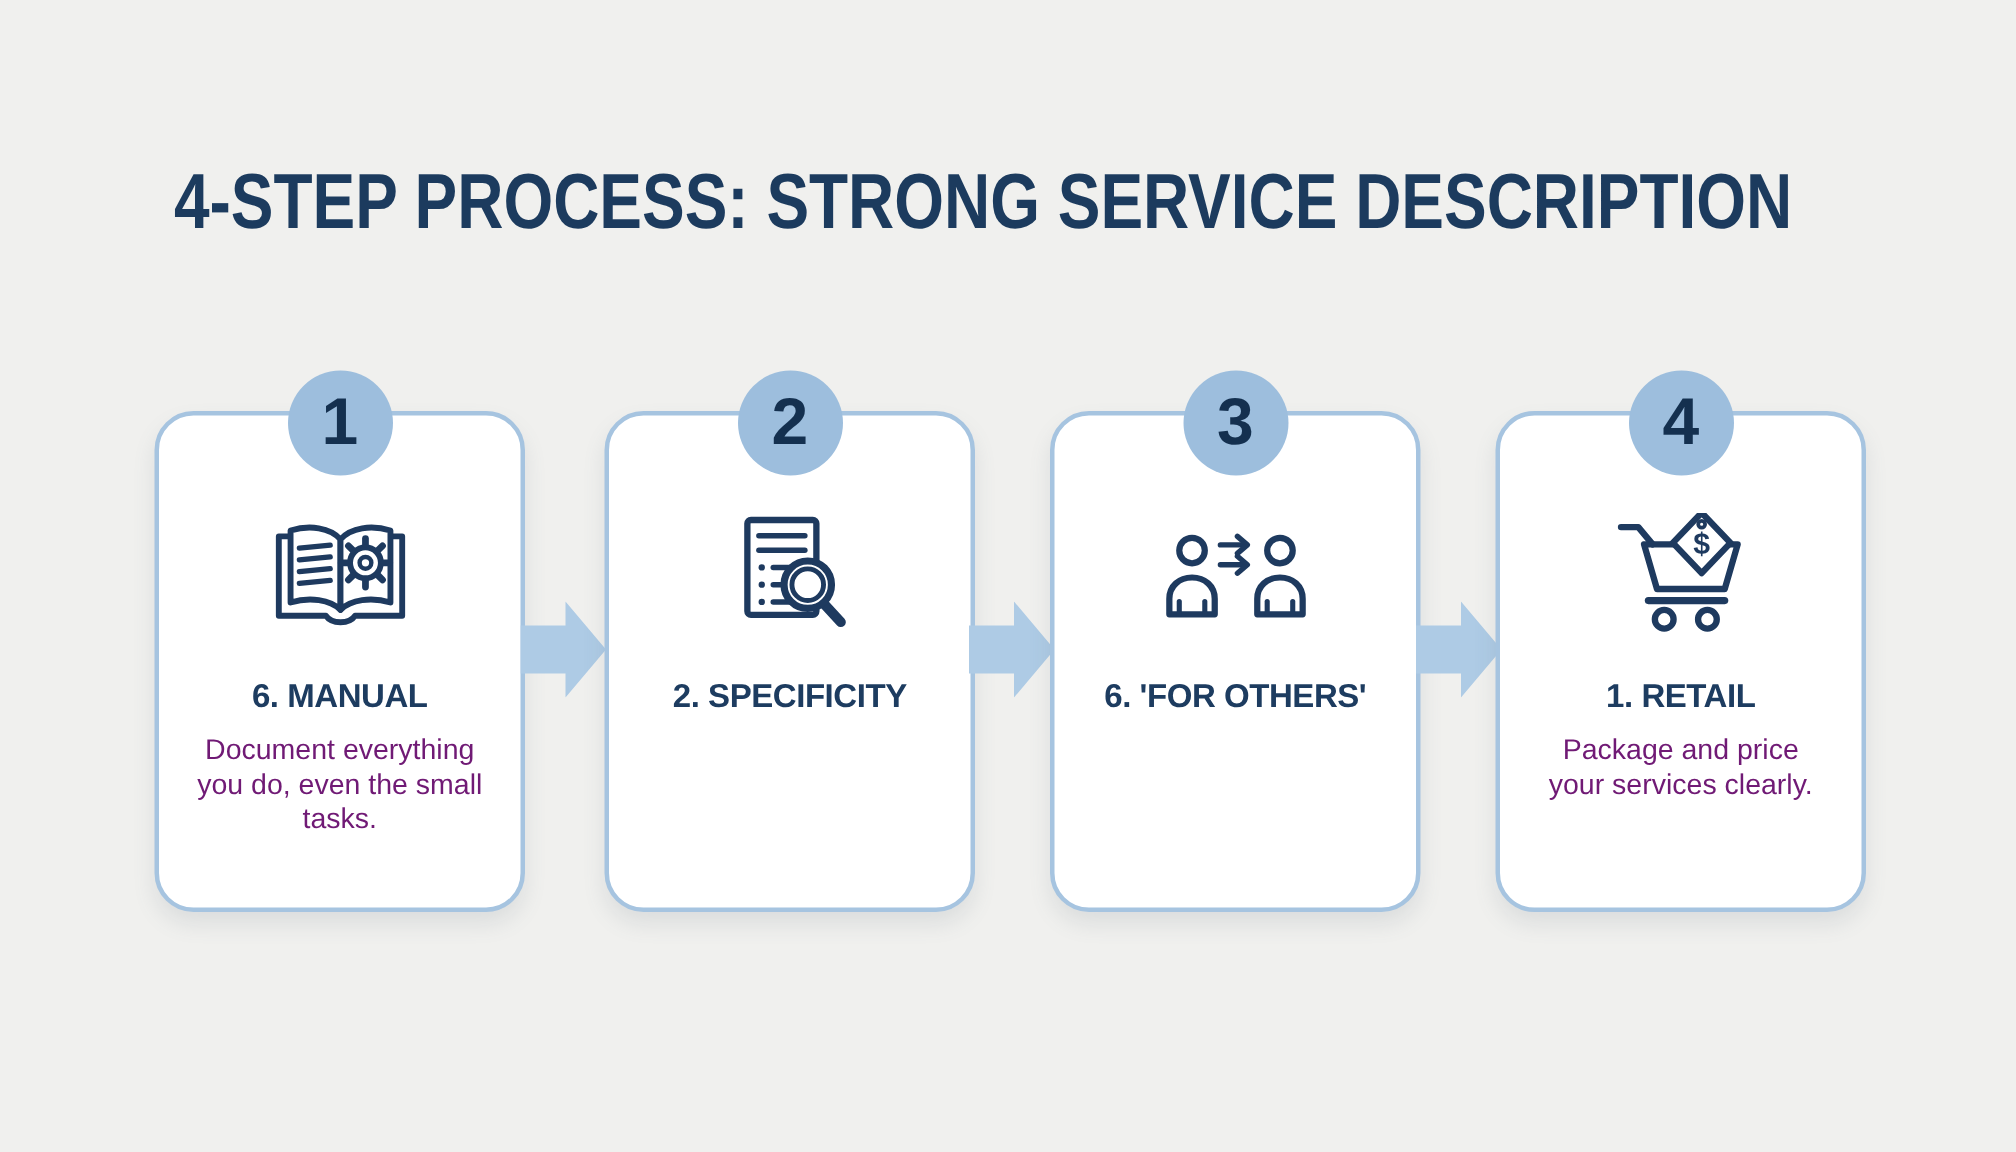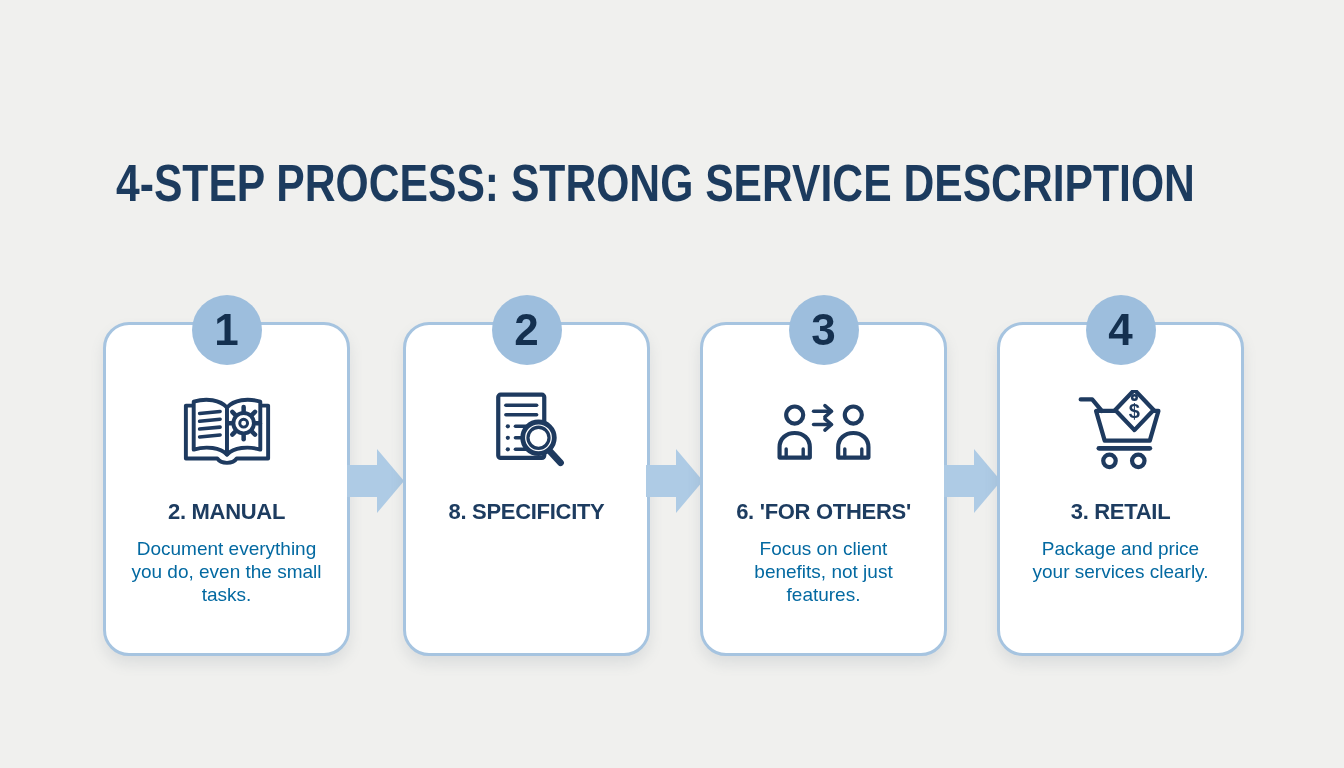--- a/index.html
+++ b/index.html
@@ -3,21 +3,21 @@
 <meta charset="utf-8">
 <style>
   html,body{margin:0;padding:0;}
   body{
     width:1344px;height:768px;
     background:#f0f0ee;
     font-family:"Liberation Sans", sans-serif;
     overflow:hidden;
     position:relative;
   }
-  .canvas{position:absolute;inset:0;margin-top:48px;}
+  .canvas{position:absolute;inset:0;}
 
   .page-title{
     position:absolute;
     left:116px;top:108px;
     margin:0;
     font-size:52px;
     font-weight:bold;
     line-height:1.05;
     letter-spacing:0px;
     color:#1c3b5e;
@@ -76,21 +76,21 @@
     font-weight:bold;
     letter-spacing:-0.3px;
     color:#1d3c60;
   }
 
   .step-desc{
     margin:12px 0 0 0;
     max-width:198px;
     font-size:19px;
     line-height:1.22;
-    color:#0369a1;
+    color:#701a75;
   }
 
   .arrow{
     position:absolute;
     width:57px;height:64px;
   }
   .arrow-1{left:347px;top:401px;}
   .arrow-2{left:646px;top:401px;}
   .arrow-3{left:944px;top:401px;}
 
@@ -125,21 +125,21 @@
             <line x1="52.5" y1="30" x2="48.5" y2="30"></line>
             <line x1="77.5" y1="30" x2="81.5" y2="30"></line>
             <line x1="56.2" y1="21.2" x2="53.4" y2="18.4"></line>
             <line x1="73.8" y1="38.8" x2="76.6" y2="41.6"></line>
             <line x1="56.2" y1="38.8" x2="53.4" y2="41.6"></line>
             <line x1="73.8" y1="21.2" x2="76.6" y2="18.4"></line>
           </g>
         </g>
       </svg>
     </div>
-    <h2 class="step-heading">2. MANUAL</h2>
+    <h2 class="step-heading">6. MANUAL</h2>
     <p class="step-desc">Document everything you do, even the small tasks.</p>
   </div>
 
   <div class="arrow arrow-1">
     <svg width="57" height="64" viewBox="0 0 57 64">
       <polygon points="0,16 30,16 30,0 57,32 30,64 30,48 0,48" fill="#aecbe5"></polygon>
     </svg>
   </div>
 
   <div class="card card-2">
@@ -157,21 +157,21 @@
         <line x1="36" y1="50" x2="48" y2="50" stroke-width="3.8"></line>
         <circle cx="28" cy="62" r="2.2" fill="#1e3a5f" stroke="none"></circle>
         <line x1="36" y1="62" x2="48" y2="62" stroke-width="3.8"></line>
         <g>
           <line x1="71" y1="63" x2="83" y2="76" stroke-width="7"></line>
           <circle cx="60" cy="50" r="16.5" fill="#ffffff" stroke-width="5"></circle>
           <circle cx="60" cy="50" r="11" stroke-width="3.4"></circle>
         </g>
       </svg>
     </div>
-    <h2 class="step-heading">8. SPECIFICITY</h2>
+    <h2 class="step-heading">2. SPECIFICITY</h2>
   </div>
 
   <div class="arrow arrow-2">
     <svg width="57" height="64" viewBox="0 0 57 64">
       <polygon points="0,16 30,16 30,0 57,32 30,64 30,48 0,48" fill="#aecbe5"></polygon>
     </svg>
   </div>
 
   <div class="card card-3">
     <div class="badge">
@@ -193,21 +193,20 @@
         </g>
         <g>
           <circle cx="86" cy="13" r="9"></circle>
           <path d="M70 58 V47 c0 -9 7 -15 16 -15 s16 6 16 15 V58 Z"></path>
           <line x1="77" y1="49" x2="77" y2="58" stroke-width="3.6"></line>
           <line x1="95" y1="49" x2="95" y2="58" stroke-width="3.6"></line>
         </g>
       </svg>
     </div>
     <h2 class="step-heading">6. 'FOR OTHERS'</h2>
-    <p class="step-desc">Focus on client benefits, not just features.</p>
   </div>
 
   <div class="arrow arrow-3">
     <svg width="57" height="64" viewBox="0 0 57 64">
       <polygon points="0,16 30,16 30,0 57,32 30,64 30,48 0,48" fill="#aecbe5"></polygon>
     </svg>
   </div>
 
   <div class="card card-4">
     <div class="badge">
@@ -222,17 +221,17 @@
           <circle cx="38" cy="73" r="6.5"></circle>
           <circle cx="68" cy="73" r="6.5"></circle>
         </g>
         <g>
           <path d="M64 -1 L84 20 L64 41 L44 20 Z" fill="#ffffff"></path>
           <circle cx="64" cy="7" r="2.4" stroke-width="2.6"></circle>
           <text x="64" y="28" text-anchor="middle" font-family="Liberation Sans, sans-serif" font-size="21" font-weight="bold" fill="#1e3a5f" stroke="none">$</text>
         </g>
       </svg>
     </div>
-    <h2 class="step-heading">3. RETAIL</h2>
+    <h2 class="step-heading">1. RETAIL</h2>
     <p class="step-desc">Package and price your services clearly.</p>
   </div>
 
 </div>
 
 </body></html>

